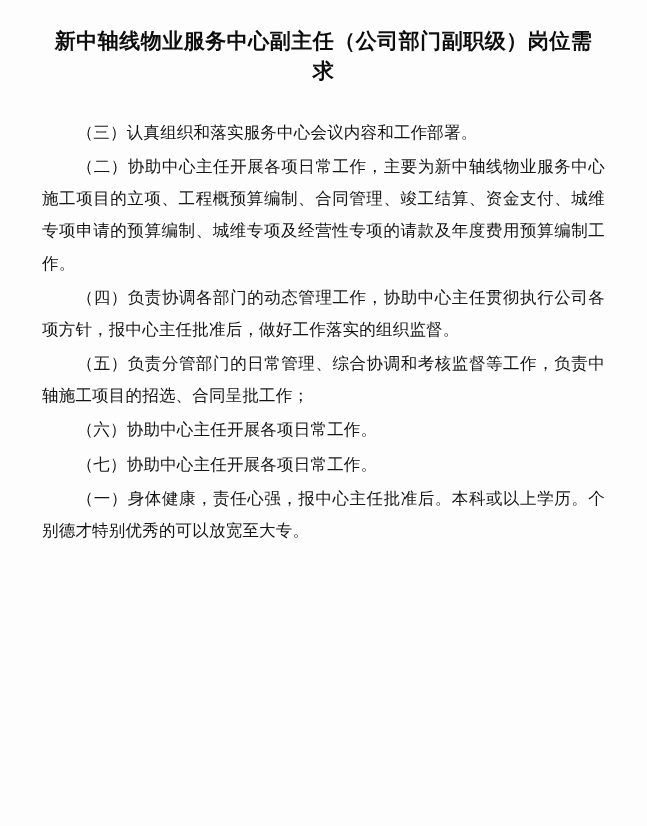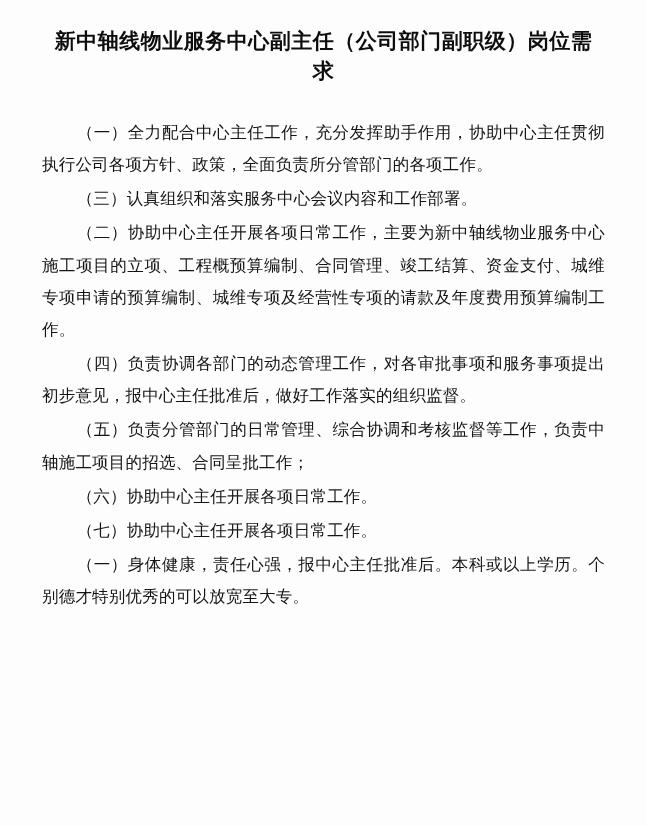--- a/index.html
+++ b/index.html
@@ -51,23 +51,22 @@
   }
 </style>
 </head>
 <body>
 
 <div class="page">
 
   <div class="doc-title">新中轴线物业服务中心副主任（公司部门副职级）岗位需求</div>
 
   <div class="body-block">
-    <p class="para indent">（一）全力配合中心主任工作，充分发挥助手作用，协助中心主任贯彻执行公司各项方针、政策，全面负责所分管部门的各项工作。</p>
     <p class="para indent">（三）认真组织和落实服务中心会议内容和工作部署。</p>
     <p class="para indent">（二）协助中心主任开展各项日常工作，主要为新中轴线物业服务中心施工项目的立项、工程概预算编制、合同管理、竣工结算、资金支付、城维专项申请的预算编制、城维专项及经营性专项的请款及年度费用预算编制工作。</p>
-    <p class="para indent">（四）负责协调各部门的动态管理工作，对各审批事项和服务事项提出初步意见，报中心主任批准后，做好工作落实的组织监督。</p>
+    <p class="para indent">（四）负责协调各部门的动态管理工作，协助中心主任贯彻执行公司各项方针，报中心主任批准后，做好工作落实的组织监督。</p>
     <p class="para indent">（五）负责分管部门的日常管理、综合协调和考核监督等工作，负责中轴施工项目的招选、合同呈批工作；</p>
     <p class="para indent">（六）协助中心主任开展各项日常工作。</p>
     <p class="para indent">（七）协助中心主任开展各项日常工作。</p>
     <p class="para indent">（一）身体健康，责任心强，报中心主任批准后。本科或以上学历。个别德才特别优秀的可以放宽至大专。</p>
   </div>
 
 </div>
 
 </body></html>

